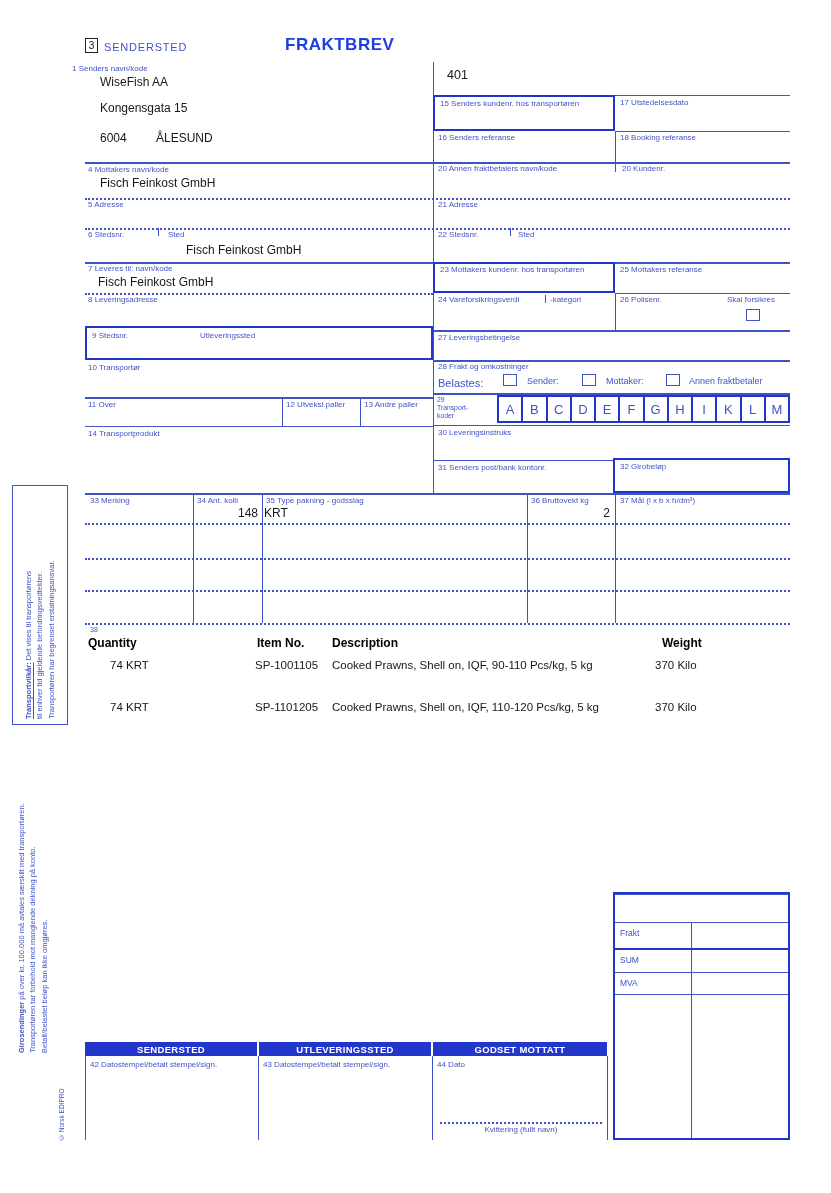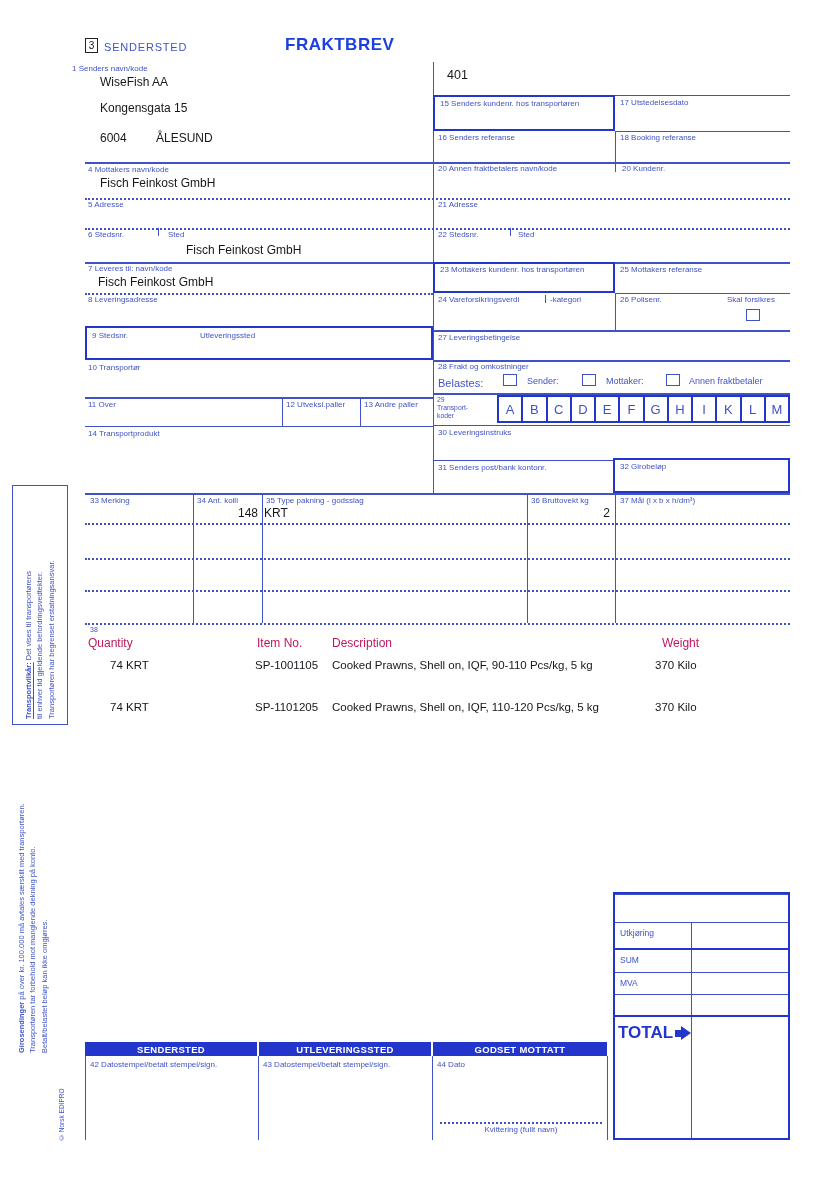--- a/index.html
+++ b/index.html
@@ -18,21 +18,21 @@
   .hl{position:absolute;height:0;border-top:1.5px solid var(--blue)}
   .hl2{position:absolute;height:0;border-top:2px solid var(--blue)}
   .hld{position:absolute;height:0;border-top:2px dotted var(--blue)}
   .vl{position:absolute;width:0;border-left:1.5px solid var(--blue)}
   .tick{position:absolute;width:0;height:8px;border-left:1px solid var(--blue)}
   .thick{position:absolute;border:2.5px solid var(--accent);background:transparent}
   .cb{position:absolute;width:14px;height:12px;border:1.5px solid var(--blue);background:#fff}
   .vert{writing-mode:vertical-rl;transform:rotate(180deg);color:var(--blue)}
   .vert div{line-height:1.5}
   .u{text-decoration:underline}
-  .th{position:absolute;font-size:12px;font-weight:normal;color:#be185d;white-space:nowrap}
+  .th{position:absolute;font-size:12px;font-weight:bold;color:#000000;white-space:nowrap}
   .td{position:absolute;font-size:11.5px;color:var(--ink);white-space:nowrap;line-height:1.25}
   .bar{position:absolute;height:14px;background:var(--accent);color:#fff;font-size:9.5px;font-weight:bold;
        display:flex;align-items:center;justify-content:center;letter-spacing:.3px}
   .codecell{flex:1;border:2px solid var(--accent);margin-left:-2px;display:flex;align-items:center;
             justify-content:center;font-size:13px;color:var(--blue)}
   .codecell:first-child{margin-left:0}
   .chrow{position:relative;width:100%}
   .chlbl{position:absolute;left:5px;top:5px;font-size:8.5px;color:var(--blue);white-space:nowrap}
 </style>
 </head>
@@ -202,36 +202,29 @@
     <div class="td" style="left:110px;top:700px">74 KRT</div>
     <div class="td" style="left:255px;top:700px">SP-1101205</div>
     <div class="td" style="left:332px;top:700px;width:268px;white-space:normal">Cooked Prawns, Shell on, IQF, 110-120 Pcs/kg, 5 kg</div>
     <div class="td" style="left:655px;top:700px">370 Kilo</div>
   </div>
 
   <div class="a" style="left:613px;top:892px;width:177px;height:248px;border:2.5px solid var(--accent)">
     <div class="a" style="left:76px;top:28px;bottom:0;width:0;border-left:1px solid var(--blue)"></div>
     <div class="chrow" style="height:28px;border-top:1px solid var(--blue)"></div>
     <div class="chrow" style="height:26px;border-top:1px solid var(--blue)">
-      <span class="chlbl">Utkjøring</span>
+      <span class="chlbl">Frakt</span>
     </div>
     <div class="chrow" style="height:24px;border-top:2px solid var(--accent)">
       <span class="chlbl">SUM</span>
     </div>
     <div class="chrow" style="height:22px;border-top:1px solid var(--blue)">
       <span class="chlbl">MVA</span>
     </div>
     <div class="chrow" style="height:21px;border-top:1px solid var(--blue)"></div>
-    <div class="chrow" style="height:34px;border-top:2px solid var(--accent);display:flex;align-items:center;padding-left:3px">
-      <span style="font-size:17px;font-weight:bold;color:var(--accent)">TOTAL</span>
-      <span style="display:inline-flex;align-items:center;margin-left:2px">
-        <span style="width:6px;height:7px;background:var(--accent);display:inline-block"></span>
-        <span style="width:0;height:0;border-left:10px solid var(--accent);border-top:7px solid transparent;border-bottom:7px solid transparent;display:inline-block"></span>
-      </span>
-    </div>
   </div>
 
   <div class="bar" style="left:85px;top:1042px;width:172px">SENDERSTED</div>
   <div class="bar" style="left:259px;top:1042px;width:172px">UTLEVERINGSSTED</div>
   <div class="bar" style="left:433px;top:1042px;width:174px">GODSET MOTTATT</div>
   <div class="vl" style="left:85px;top:1056px;height:84px"></div>
   <div class="vl" style="left:258px;top:1056px;height:84px"></div>
   <div class="vl" style="left:432px;top:1056px;height:84px"></div>
   <div class="vl" style="left:607px;top:1056px;height:84px"></div>
   <div class="lbl" style="left:90px;top:1061px">42 Datostempel/betalt stempel/sign.</div>

